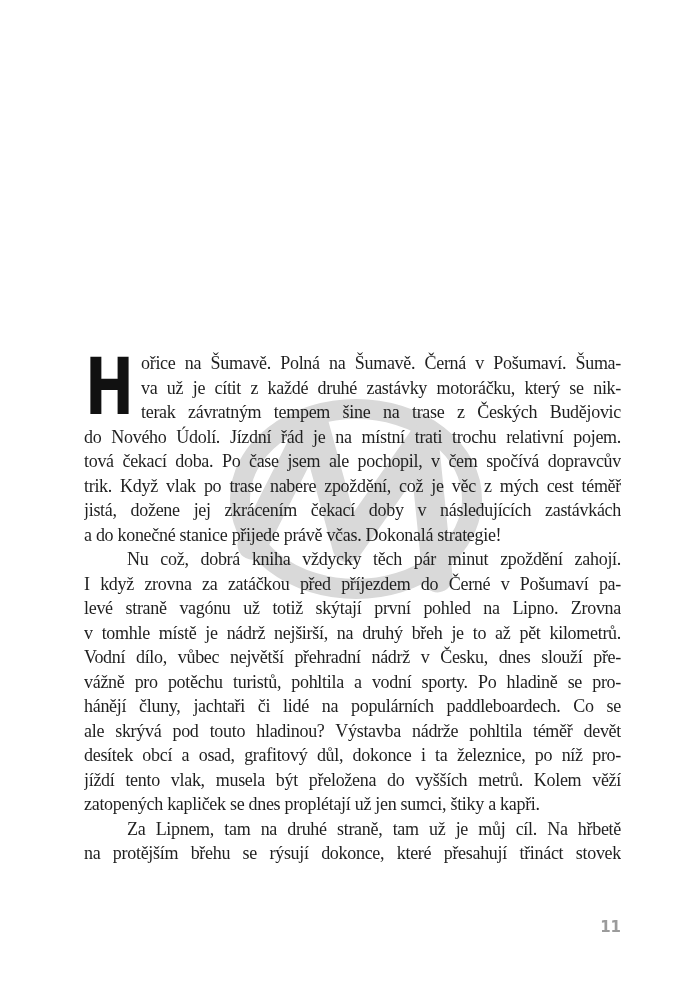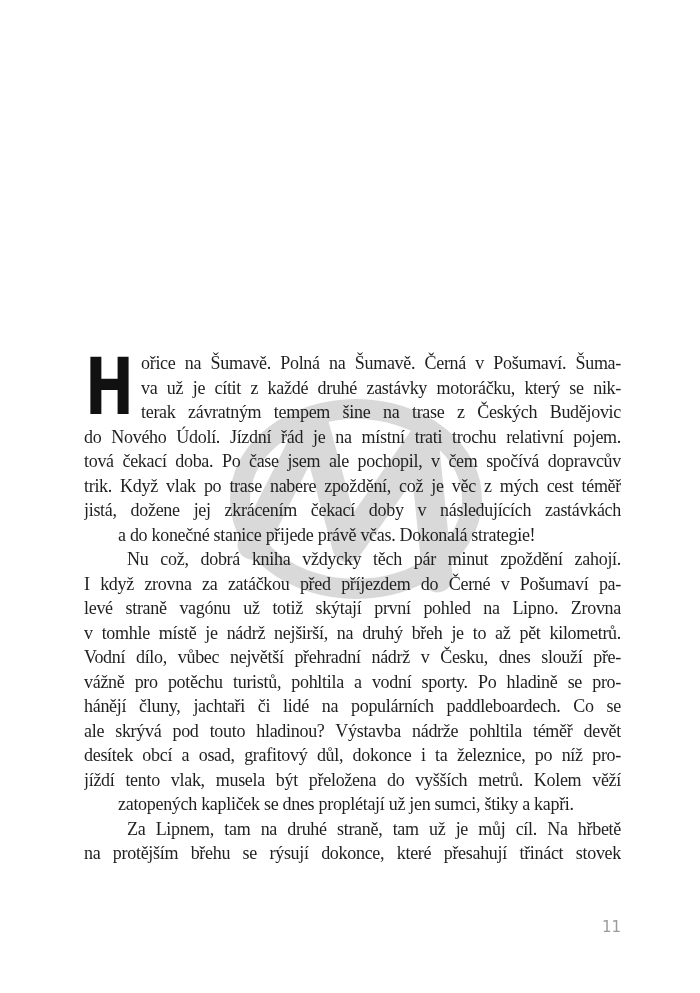--- a/index.html
+++ b/index.html
@@ -35,21 +35,20 @@
   .line {
     height: 24.5px;
     overflow: hidden;
     text-align: justify;
     text-align-last: justify;
     white-space: nowrap;
   }
   .line.no-just {
     text-align: left;
     text-align-last: left;
-    margin-left: 34px;
   }
   .line.dc-pad { padding-left: 57px; }
   .line.indent { padding-left: 43px; }
 
   .dropcap {
     position: absolute;
     left: 85px;
     top: 358px;
     height: 59px;
     z-index: 1;
@@ -62,21 +61,21 @@
     transform-origin: left top;
   }
 
   .page-number {
     position: absolute;
     top: 918px;
     right: 79px;
     z-index: 1;
     font-family: "DejaVu Sans", sans-serif;
     font-size: 15px;
-    font-weight: normal;
+    font-weight: bold;
     color: #9b9b9b;
   }
 </style>
 </head>
 <body>
 
 <div class="page">
 
   <svg class="watermark" viewBox="0 0 700 993" xmlns="http://www.w3.org/2000/svg" aria-hidden="true">
     <ellipse cx="356" cy="499" rx="116" ry="90" fill="none" stroke="#d9d9d9" stroke-width="20"></ellipse>

